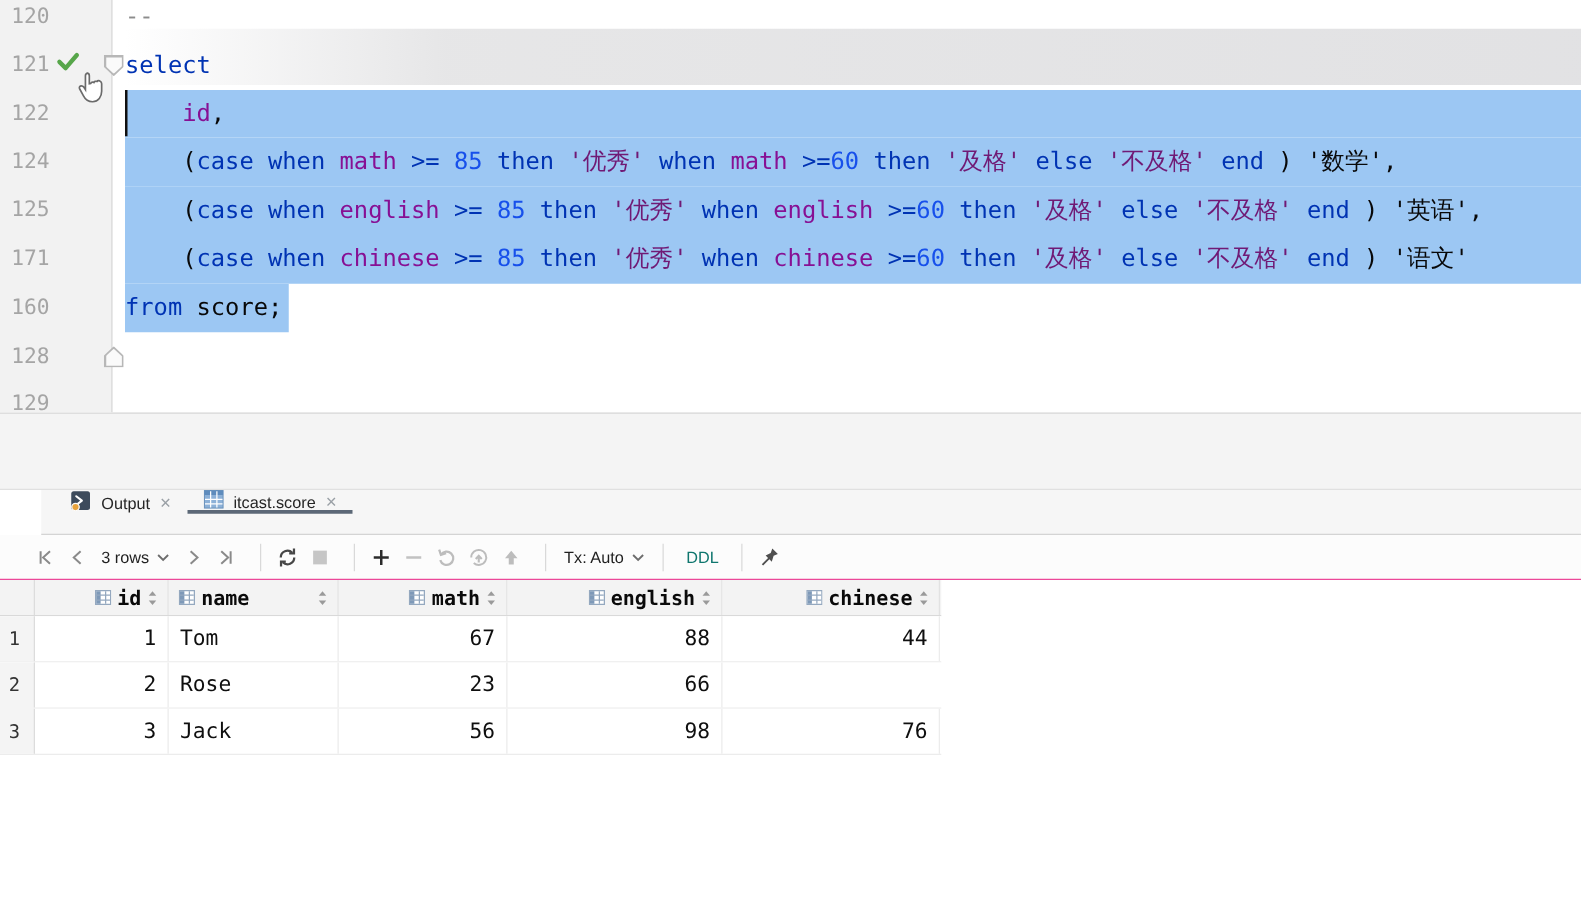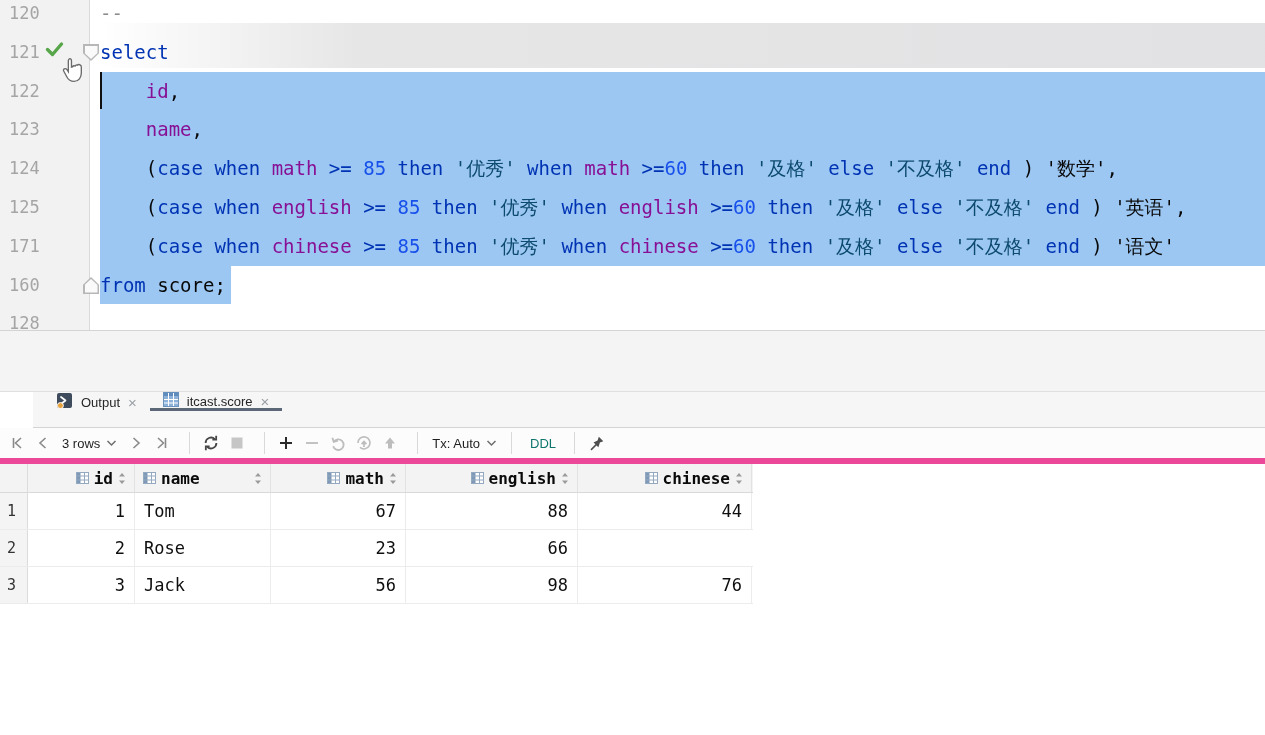--- a/index.html
+++ b/index.html
@@ -18,21 +18,21 @@
     background:linear-gradient(to right, rgba(210,210,212,0) 0%, rgba(210,210,212,0.55) 22%, rgba(208,208,211,0.62) 100%); }
   #ed-lines { position:relative; z-index:1; margin-top:-6px; }
   .ed-line { display:flex; height:38.8px; }
   .ed-num { flex:none; width:90px; padding-left:9px; font:17px/38.8px "DejaVu Sans Mono", monospace; color:#a5a5a5; }
   .ed-code { flex:1; margin-left:10px; font:19px/38.8px "DejaVu Sans Mono", monospace; white-space:pre; color:#080808; overflow:hidden; }
   .sel-full { background:#9cc7f3; }
   .sel-part { background:#9cc7f3; padding-right:5px; display:inline-block; }
   .tk-kw  { color:#0033b3; }
   .tk-id  { color:#871094; }
   .tk-num { color:#1750eb; }
-  .tk-str { color:#0c4a6e; }
+  .tk-str { color:#701a75; }
   .tk-cmt { color:#8c8c8c; }
   .tk-op  { color:#0033b3; }
   .tk-pln { color:#080808; }
 
   .caret { position:absolute; left:100px; top:72px; width:2px; height:37px; background:#101010; z-index:3; }
   .run-check { position:absolute; left:45px; top:41px; z-index:2; }
   .hand { position:absolute; left:61px; top:57px; z-index:4; }
   .fold { position:absolute; left:83px; width:16px; height:17px; z-index:2; }
   .fold-collapse { top:44px; }
   .fold-expand   { top:277px; }
@@ -45,21 +45,21 @@
   
   .gap-strip { height:61px; background:#f4f4f4; border-bottom:1px solid #e0e0e0; }
 
   
   .tabbar { height:36px; background:#f6f6f6; border-bottom:1px solid #d4d4d4; display:flex; align-items:flex-start; padding-left:10px;margin-left:33px; }
   .tab { position:relative; display:flex; align-items:center; gap:8px; padding:0 13px; font-size:13px; color:#262626; cursor:default; }
   .tab.active::after { content:""; position:absolute; left:0; right:0; bottom:-1px; height:3px; background:#5c6877; }
   .tab-close { color:#9aa0a6; font-size:15px; line-height:1; }
 
   
-  .toolbar { height:36px; background:#fcfcfc; border-bottom:6px solid #ec4899; display:flex; align-items:center; padding-left:4px; }
+  .toolbar { height:36px; background:#fcfcfc; border-bottom:1px solid #ec4899; display:flex; align-items:center; padding-left:23px; }
   .tbtn { width:26px; height:26px; display:flex; align-items:center; justify-content:center; flex:none; }
   .tsep { width:1px; height:22px; background:#d9d9d9; margin:0 8px; flex:none; }
   .tb-label { font-size:13px; color:#1f1f1f; white-space:nowrap; }
   .rows-group, .tx-group { display:flex; align-items:center; gap:6px; padding:0 6px; }
   .ddl-btn { padding:0 10px; font-size:13px; color:#0f766e; }
   .mr6{margin-right:6px;}
 
   
   .grid { font-family:"DejaVu Sans Mono", monospace; background:#ffffff; }
   .g-head { display:flex; height:29px; width:753px; background:#f3f3f3; border-bottom:1px solid #d9d9d9; }
@@ -95,24 +95,20 @@
         </div>
         <div class="ed-line">
           <span class="ed-num">121</span>
           <span class="ed-code"><span class="tk-kw">select</span></span>
         </div>
         <div class="ed-line">
           <span class="ed-num">122</span>
           <span class="ed-code sel-full"><span class="tk-pln">    </span><span class="tk-id">id</span><span class="tk-pln">,</span></span>
         </div>
         <div class="ed-line">
-          <span class="ed-num">123</span>
-          <span class="ed-code sel-full"><span class="tk-pln">    </span><span class="tk-id">name</span><span class="tk-pln">,</span></span>
-        </div>
-        <div class="ed-line">
           <span class="ed-num">124</span>
           <span class="ed-code sel-full"><span class="tk-pln">    (</span><span class="tk-kw">case</span><span class="tk-pln"> </span><span class="tk-kw">when</span><span class="tk-pln"> </span><span class="tk-id">math</span><span class="tk-pln"> </span><span class="tk-op">&gt;=</span><span class="tk-pln"> </span><span class="tk-num">85</span><span class="tk-pln"> </span><span class="tk-kw">then</span><span class="tk-pln"> </span><span class="tk-str">'优秀'</span><span class="tk-pln"> </span><span class="tk-kw">when</span><span class="tk-pln"> </span><span class="tk-id">math</span><span class="tk-pln"> </span><span class="tk-op">&gt;=</span><span class="tk-num">60</span><span class="tk-pln"> </span><span class="tk-kw">then</span><span class="tk-pln"> </span><span class="tk-str">'及格'</span><span class="tk-pln"> </span><span class="tk-kw">else</span><span class="tk-pln"> </span><span class="tk-str">'不及格'</span><span class="tk-pln"> </span><span class="tk-kw">end</span><span class="tk-pln"> ) '数学',</span></span>
         </div>
         <div class="ed-line">
           <span class="ed-num">125</span>
           <span class="ed-code sel-full"><span class="tk-pln">    (</span><span class="tk-kw">case</span><span class="tk-pln"> </span><span class="tk-kw">when</span><span class="tk-pln"> </span><span class="tk-id">english</span><span class="tk-pln"> </span><span class="tk-op">&gt;=</span><span class="tk-pln"> </span><span class="tk-num">85</span><span class="tk-pln"> </span><span class="tk-kw">then</span><span class="tk-pln"> </span><span class="tk-str">'优秀'</span><span class="tk-pln"> </span><span class="tk-kw">when</span><span class="tk-pln"> </span><span class="tk-id">english</span><span class="tk-pln"> </span><span class="tk-op">&gt;=</span><span class="tk-num">60</span><span class="tk-pln"> </span><span class="tk-kw">then</span><span class="tk-pln"> </span><span class="tk-str">'及格'</span><span class="tk-pln"> </span><span class="tk-kw">else</span><span class="tk-pln"> </span><span class="tk-str">'不及格'</span><span class="tk-pln"> </span><span class="tk-kw">end</span><span class="tk-pln"> ) '英语',</span></span>
         </div>
         <div class="ed-line">
           <span class="ed-num">171</span>
           <span class="ed-code sel-full"><span class="tk-pln">    (</span><span class="tk-kw">case</span><span class="tk-pln"> </span><span class="tk-kw">when</span><span class="tk-pln"> </span><span class="tk-id">chinese</span><span class="tk-pln"> </span><span class="tk-op">&gt;=</span><span class="tk-pln"> </span><span class="tk-num">85</span><span class="tk-pln"> </span><span class="tk-kw">then</span><span class="tk-pln"> </span><span class="tk-str">'优秀'</span><span class="tk-pln"> </span><span class="tk-kw">when</span><span class="tk-pln"> </span><span class="tk-id">chinese</span><span class="tk-pln"> </span><span class="tk-op">&gt;=</span><span class="tk-num">60</span><span class="tk-pln"> </span><span class="tk-kw">then</span><span class="tk-pln"> </span><span class="tk-str">'及格'</span><span class="tk-pln"> </span><span class="tk-kw">else</span><span class="tk-pln"> </span><span class="tk-str">'不及格'</span><span class="tk-pln"> </span><span class="tk-kw">end</span><span class="tk-pln"> ) '语文'</span></span>

